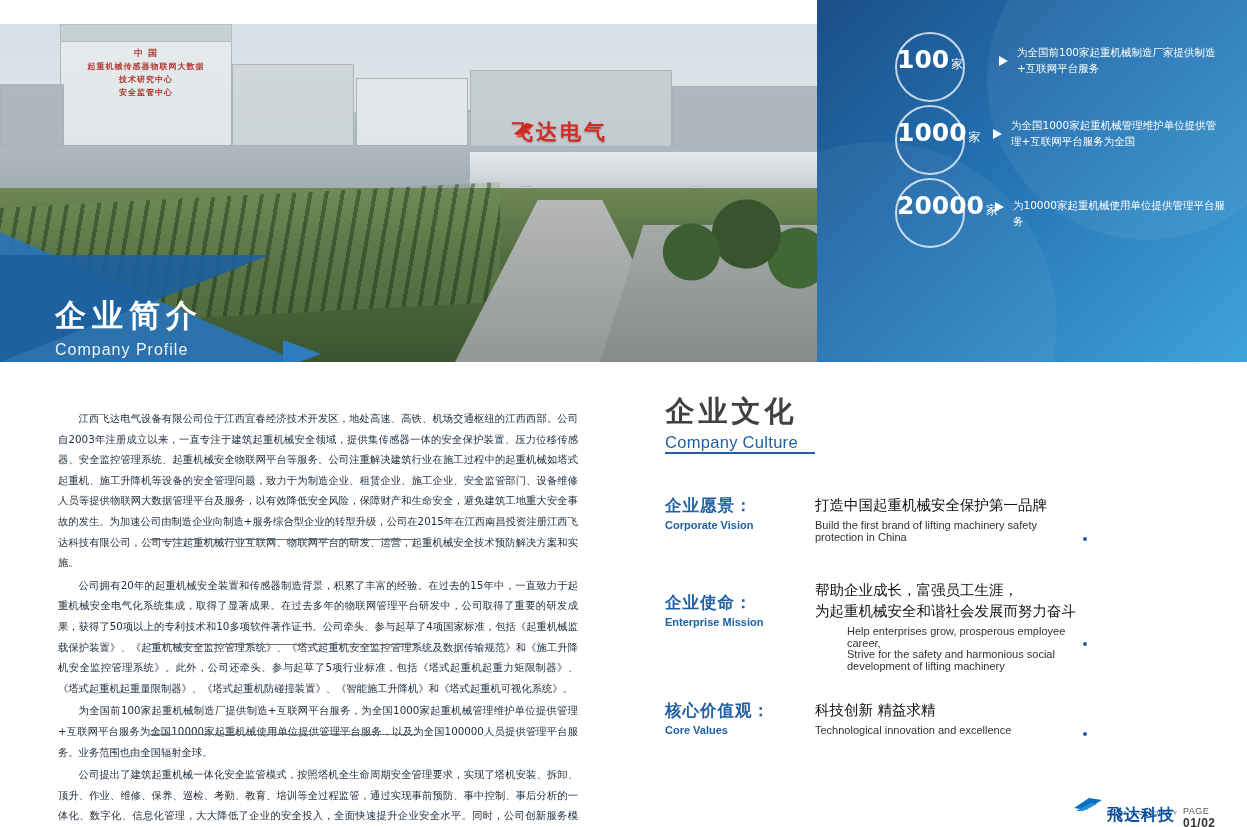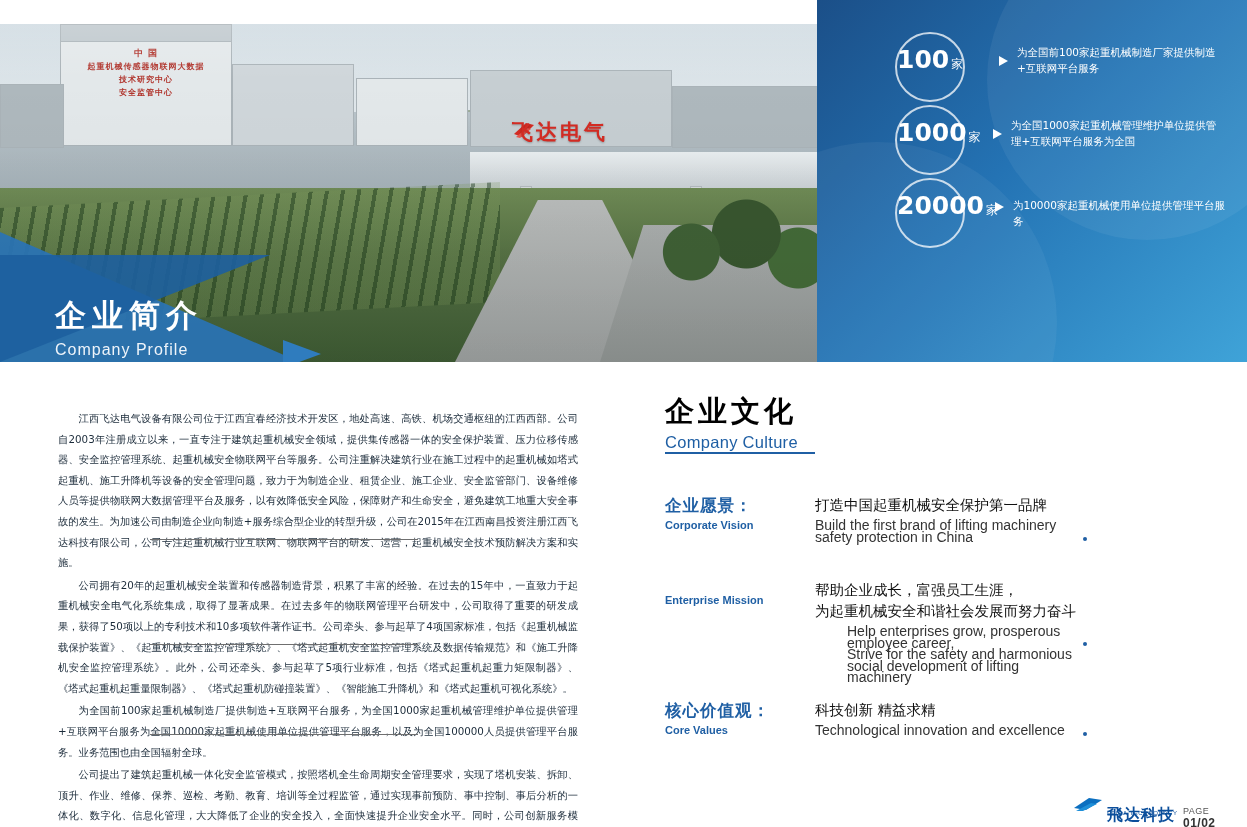--- a/index.html
+++ b/index.html
@@ -157,22 +157,23 @@
     font-size:10.3px;line-height:20.6px;color:#1b2b3a;text-align:justify;
     font-family:"DejaVu Sans",sans-serif;
   }
   .profile-text p{margin:0 0 2px 0;text-indent:2em;}
 
   
   .culture-title{
     position:absolute;left:665px;top:392px;
   }
   .culture-title .cn{
-    font-size:29px;font-weight:bold;color:#000000;letter-spacing:4px;
-    font-family:"DejaVu Sans",sans-serif;
+    font-size:29px;font-weight:bold;color:#404040;letter-spacing:4px;
+    font-family:"DejaVu Sans",sans-serif;
+    text-align:center;
   }
   .culture-title .en{
     font-size:16.5px;color:#1f5fa4;letter-spacing:.3px;margin-top:1px;
     font-family:"Liberation Sans",sans-serif;
   }
   .culture-rule{
     position:absolute;left:665px;top:452px;width:150px;height:2px;background:#1f5fa4;
   }
 
   .c-block{position:absolute;left:665px;width:420px;}
@@ -183,21 +184,21 @@
   .c-label .en{
     font-size:11px;font-weight:bold;color:#1f5fa4;margin-top:2px;
     font-family:"Liberation Sans",sans-serif;
   }
   .c-body{position:absolute;left:150px;top:0;width:270px;}
   .c-body .main{
     font-size:14.5px;color:#111;line-height:21px;
     font-family:"DejaVu Sans",sans-serif;
   }
   .c-body .sub{
-    font-size:14px;color:#333;line-height:11.5px;margin-top:4px;
+    font-size:11px;color:#333;line-height:11.5px;margin-top:4px;
     font-family:"Liberation Sans",sans-serif;
   }
   .c-line{
     position:absolute;left:150px;height:1px;background:#6f6f6f;width:268px;
   }
   .c-dot{
     position:absolute;width:4px;height:4px;border-radius:50%;background:#1f5fa4;
   }
 
   
@@ -326,20 +327,21 @@
   <div class="c-body">
     <div class="main">打造中国起重机械安全保护第一品牌</div>
     <div class="sub">Build the first brand of lifting machinery safety protection in China</div>
   </div>
 </div>
 <div class="c-line" style="top:539px;"></div>
 <div class="c-dot" style="left:1083px;top:537px;"></div>
 
 <div class="c-block" style="top:592px;">
   <div class="c-label">
+    <div class="cn">企业使命：</div>
     <div class="en">Enterprise Mission</div>
   </div>
   <div class="c-body" style="top:-12px;">
     <div class="main" style="white-space:pre-line;">帮助企业成长，富强员工生涯，
 为起重机械安全和谐社会发展而努力奋斗</div>
     <div class="sub" style="white-space:pre-line;margin-left:32px;">Help enterprises grow, prosperous employee career,
 Strive for the safety and harmonious social development of lifting machinery</div>
   </div>
 </div>
 <div class="c-line" style="top:644px;"></div>

